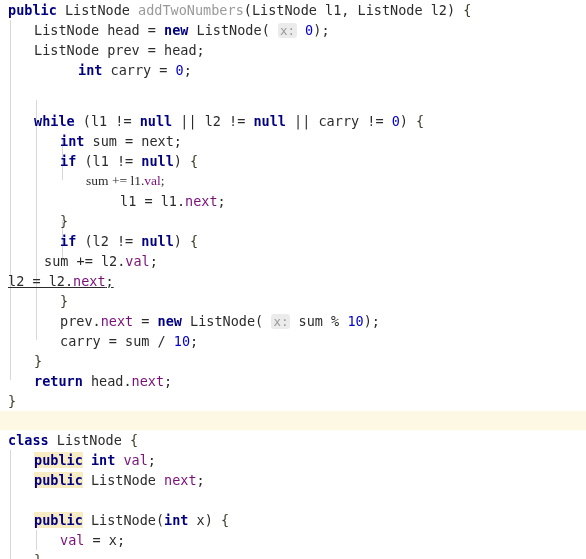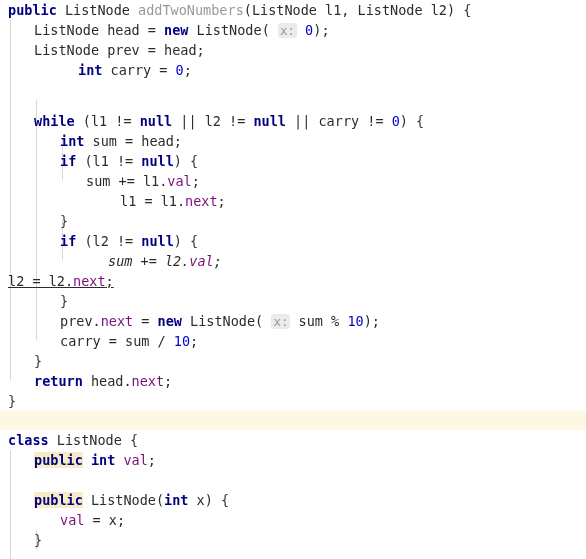--- a/index.html
+++ b/index.html
@@ -86,42 +86,43 @@
   <div class="code-block" id="block-method">
       <div class="guide" style="left: 10px; top: 20px; height: 360px;"></div>
       <div class="guide" style="left: 36px; top: 100px; height: 240px;"></div>
       <div class="guide" style="left: 62px; top: 140px; height: 40px;"></div>
       <div class="guide" style="left: 62px; top: 220px; height: 40px;"></div>
       <div class="line" style="padding-left: 8px;"><span class="kw">public</span><span class="pun"> </span><span class="typ">ListNode</span><span class="pun"> </span><span class="meth">addTwoNumbers</span><span class="pun">(</span><span class="typ">ListNode</span><span class="id"> l1, </span><span class="typ">ListNode</span><span class="id"> l2) </span><span class="brc">{</span></div>
       <div class="line" style="padding-left: 34px;"><span class="typ">ListNode</span><span class="id"> head = </span><span class="kw">new</span><span class="pun"> </span><span class="typ">ListNode</span><span class="pun">(</span><span class="pun"> </span><span class="hint">x:</span><span class="pun"> </span><span class="num">0</span><span class="pun">);</span></div>
       <div class="line" style="padding-left: 34px;"><span class="typ">ListNode</span><span class="id"> prev = head;</span></div>
       <div class="line" style="padding-left: 34px; margin-left: 44px;"><span class="kw">int</span><span class="id"> carry = </span><span class="num">0</span><span class="pun">;</span></div>
       <div class="line" style="padding-left: 34px; margin-top: 31px;"><span class="kw">while</span><span class="id"> (l1 != </span><span class="kw">null</span><span class="id"> || l2 != </span><span class="kw">null</span><span class="id"> || carry != </span><span class="num">0</span><span class="pun">) </span><span class="brc">{</span></div>
-      <div class="line" style="padding-left: 60px;"><span class="kw">int</span><span class="id"> sum = head;</span></div>
+      <div class="line" style="padding-left: 60px;"><span class="kw">int</span><span class="id"> sum = next;</span></div>
       <div class="line" style="padding-left: 60px;"><span class="kw">if</span><span class="id"> (l1 != </span><span class="kw">null</span><span class="pun">) </span><span class="brc">{</span></div>
-      <div class="line" style="padding-left: 86px;"><span class="id">sum += l1.</span><span class="fld">val</span><span class="pun">;</span></div>
+      <div class="line" style="padding-left: 86px; font-family: Liberation Serif, serif;"><span class="id">sum += l1.</span><span class="fld">val</span><span class="pun">;</span></div>
       <div class="line" style="padding-left: 120px;"><span class="id">l1 = l1.</span><span class="fld">next</span><span class="pun">;</span></div>
       <div class="line" style="padding-left: 60px;"><span class="brc">}</span></div>
       <div class="line" style="padding-left: 60px;"><span class="kw">if</span><span class="id"> (l2 != </span><span class="kw">null</span><span class="pun">) </span><span class="brc">{</span></div>
-      <div class="line" style="padding-left: 108px; font-style: italic;"><span class="id">sum += l2.</span><span class="fld">val</span><span class="pun">;</span></div>
+      <div class="line" style="padding-left: 44px;"><span class="id">sum += l2.</span><span class="fld">val</span><span class="pun">;</span></div>
       <div class="line" style=" text-decoration: underline;"><span class="id">l2 = l2.</span><span class="fld">next</span><span class="pun">;</span></div>
       <div class="line" style="padding-left: 60px;"><span class="brc">}</span></div>
       <div class="line" style="padding-left: 60px;"><span class="id">prev.</span><span class="fld">next</span><span class="id"> = </span><span class="kw">new</span><span class="pun"> </span><span class="typ">ListNode</span><span class="pun">(</span><span class="pun"> </span><span class="hint">x:</span><span class="pun"> </span><span class="id">sum % </span><span class="num">10</span><span class="pun">);</span></div>
       <div class="line" style="padding-left: 60px;"><span class="id">carry = sum / </span><span class="num">10</span><span class="pun">;</span></div>
       <div class="line" style="padding-left: 34px;"><span class="brc">}</span></div>
       <div class="line" style="padding-left: 34px;"><span class="kw">return</span><span class="id"> head.</span><span class="fld">next</span><span class="pun">;</span></div>
       <div class="line" style="padding-left: 8px;"><span class="brc">}</span></div>
     </div>
 
   <div class="separator"></div>
 
   <div class="code-block" id="block-class">
       <div class="guide" style="left: 10px; top: 20px; height: 120px;"></div>
       <div class="guide" style="left: 36px; top: 100px; height: 20px;"></div>
       <div class="line" style="padding-left: 8px;"><span class="kw">class</span><span class="pun"> </span><span class="typ">ListNode</span><span class="pun"> </span><span class="brc">{</span></div>
       <div class="line" style="padding-left: 34px;"><span class="kw hl">public</span><span class="pun"> </span><span class="kw">int</span><span class="pun"> </span><span class="fld">val</span><span class="pun">;</span></div>
+      <div class="line" style="padding-left: 34px;"><span class="kw hl">public</span><span class="pun"> </span><span class="typ">ListNode</span><span class="pun"> </span><span class="fld">next</span><span class="pun">;</span></div>
       <div class="line" style="padding-left: 34px;">&nbsp;</div>
       <div class="line" style="padding-left: 34px;"><span class="kw hl">public</span><span class="pun"> </span><span class="typ">ListNode</span><span class="pun">(</span><span class="kw">int</span><span class="id"> x) </span><span class="brc">{</span></div>
       <div class="line" style="padding-left: 60px;"><span class="fld">val</span><span class="id"> = x;</span></div>
       <div class="line" style="padding-left: 34px;"><span class="brc">}</span></div>
     </div>
 
 </div>
 
 </body></html>

